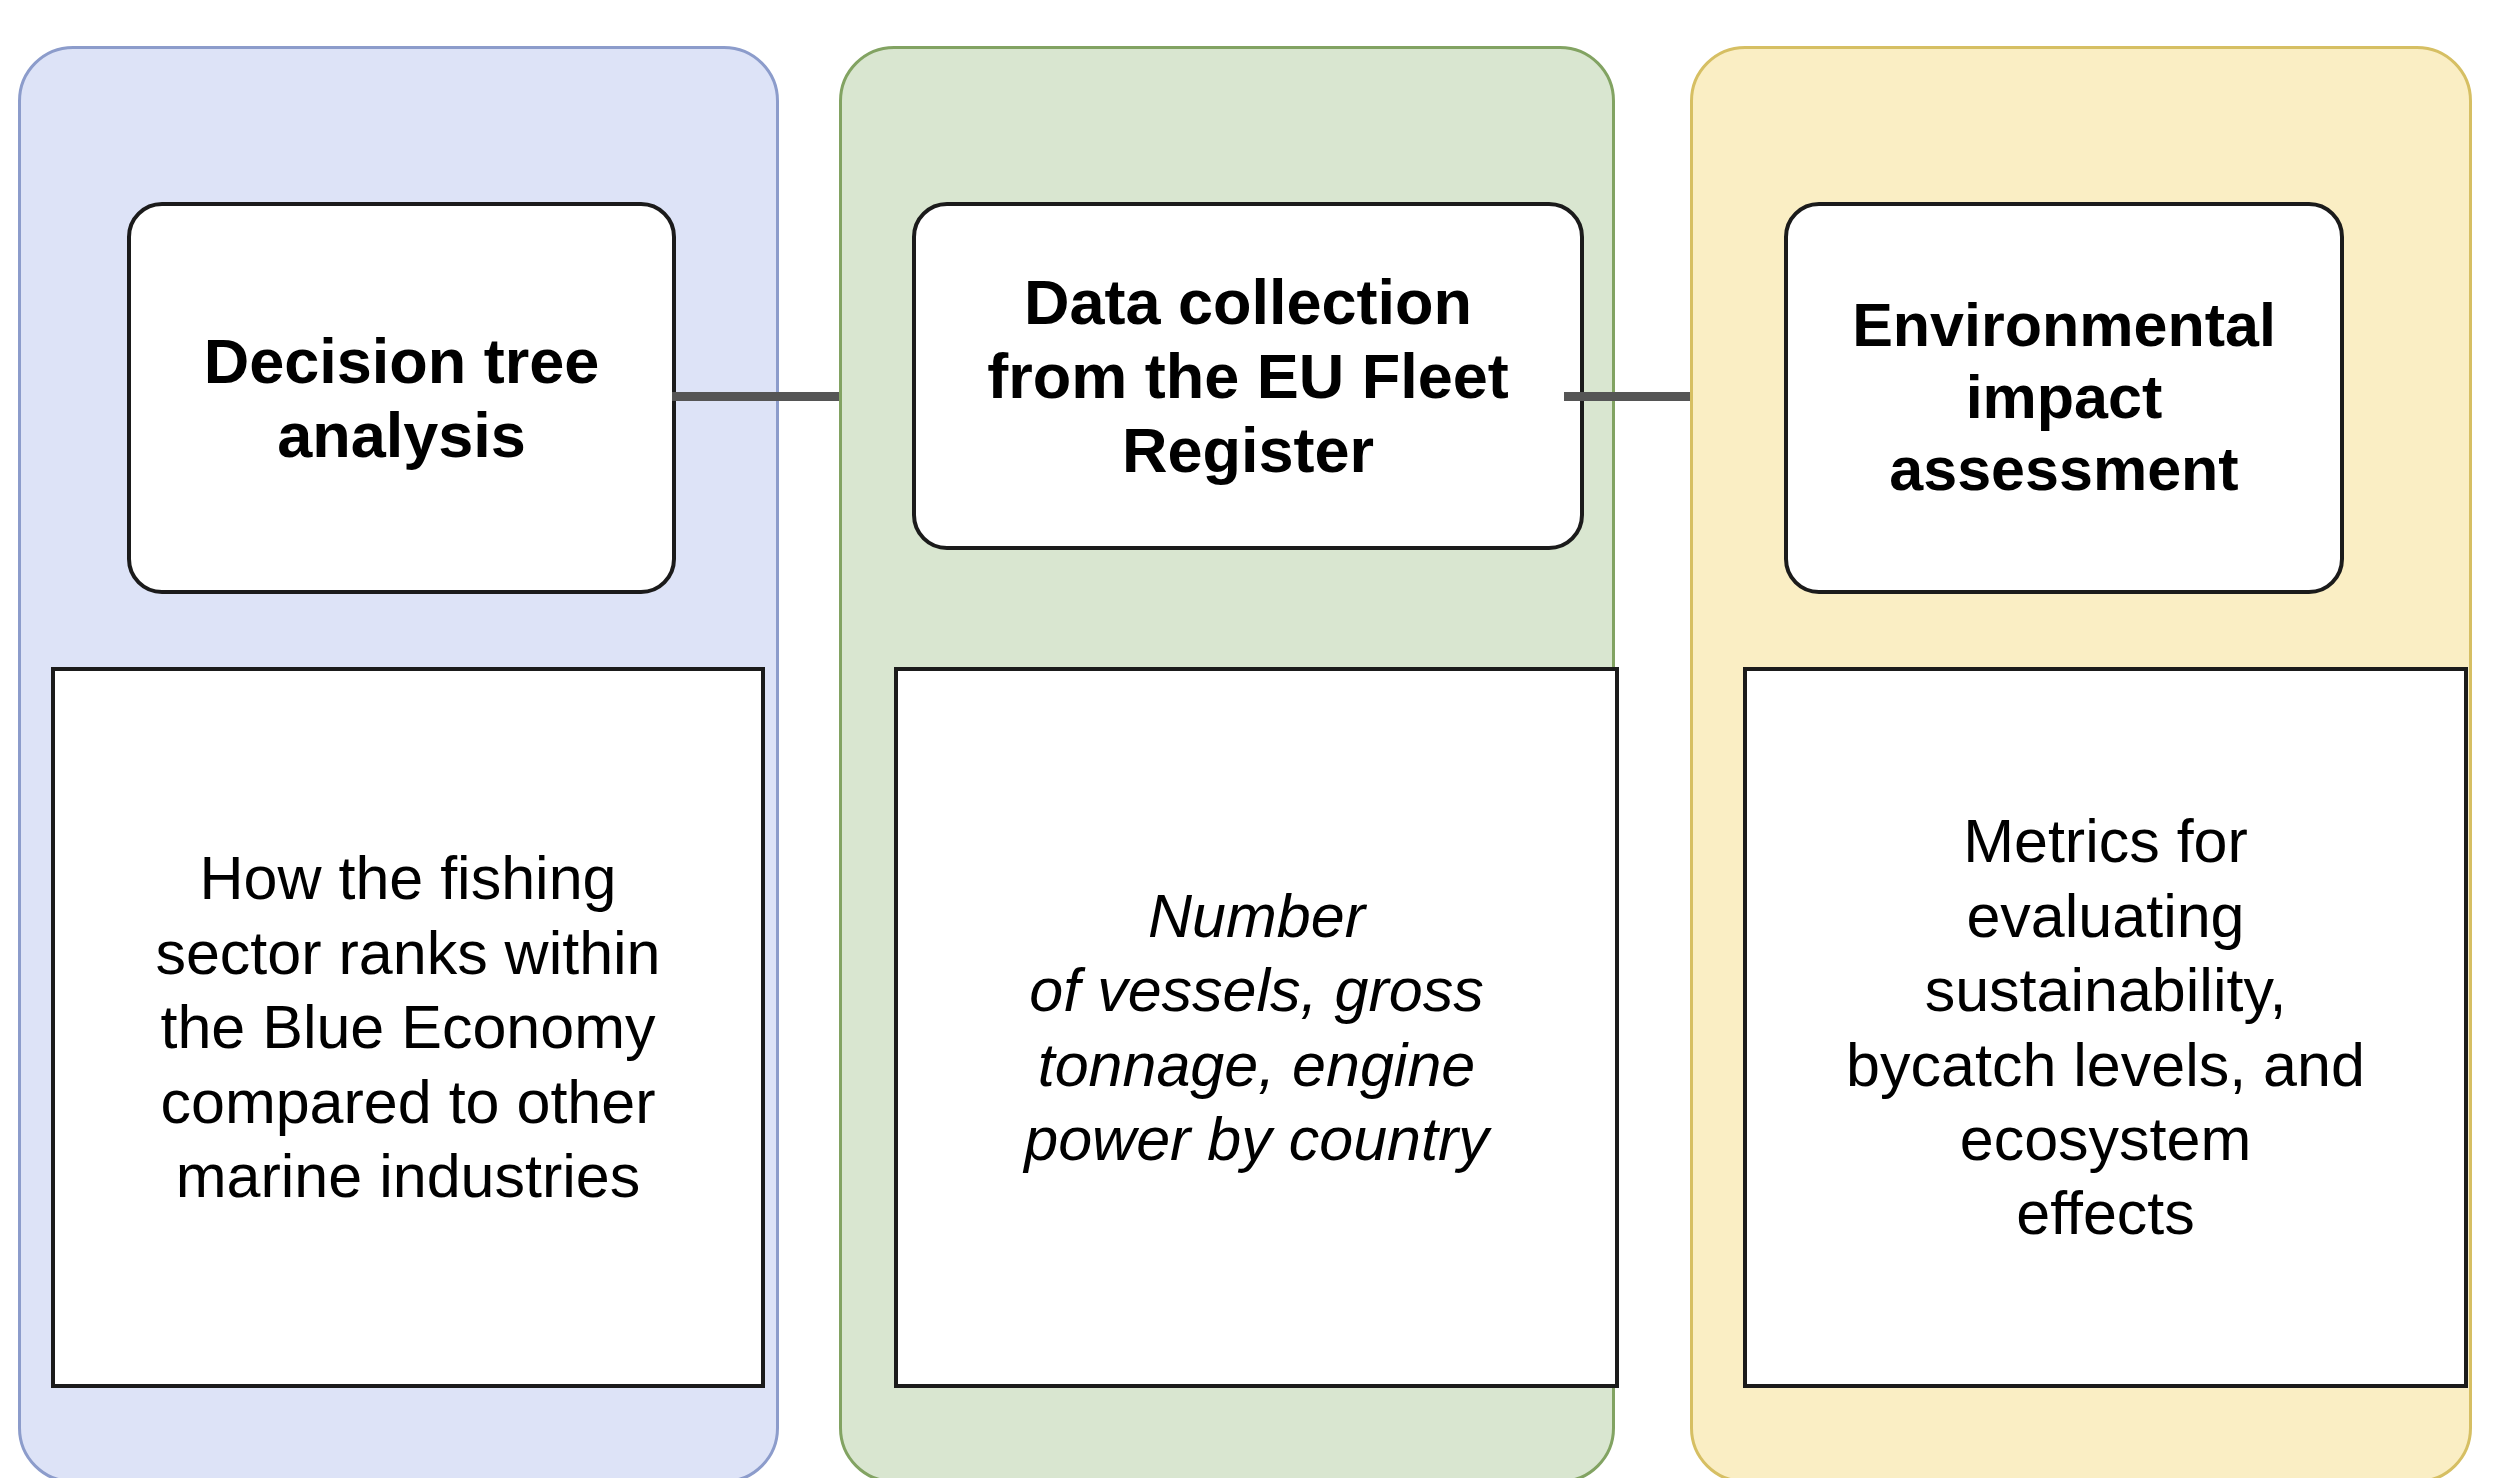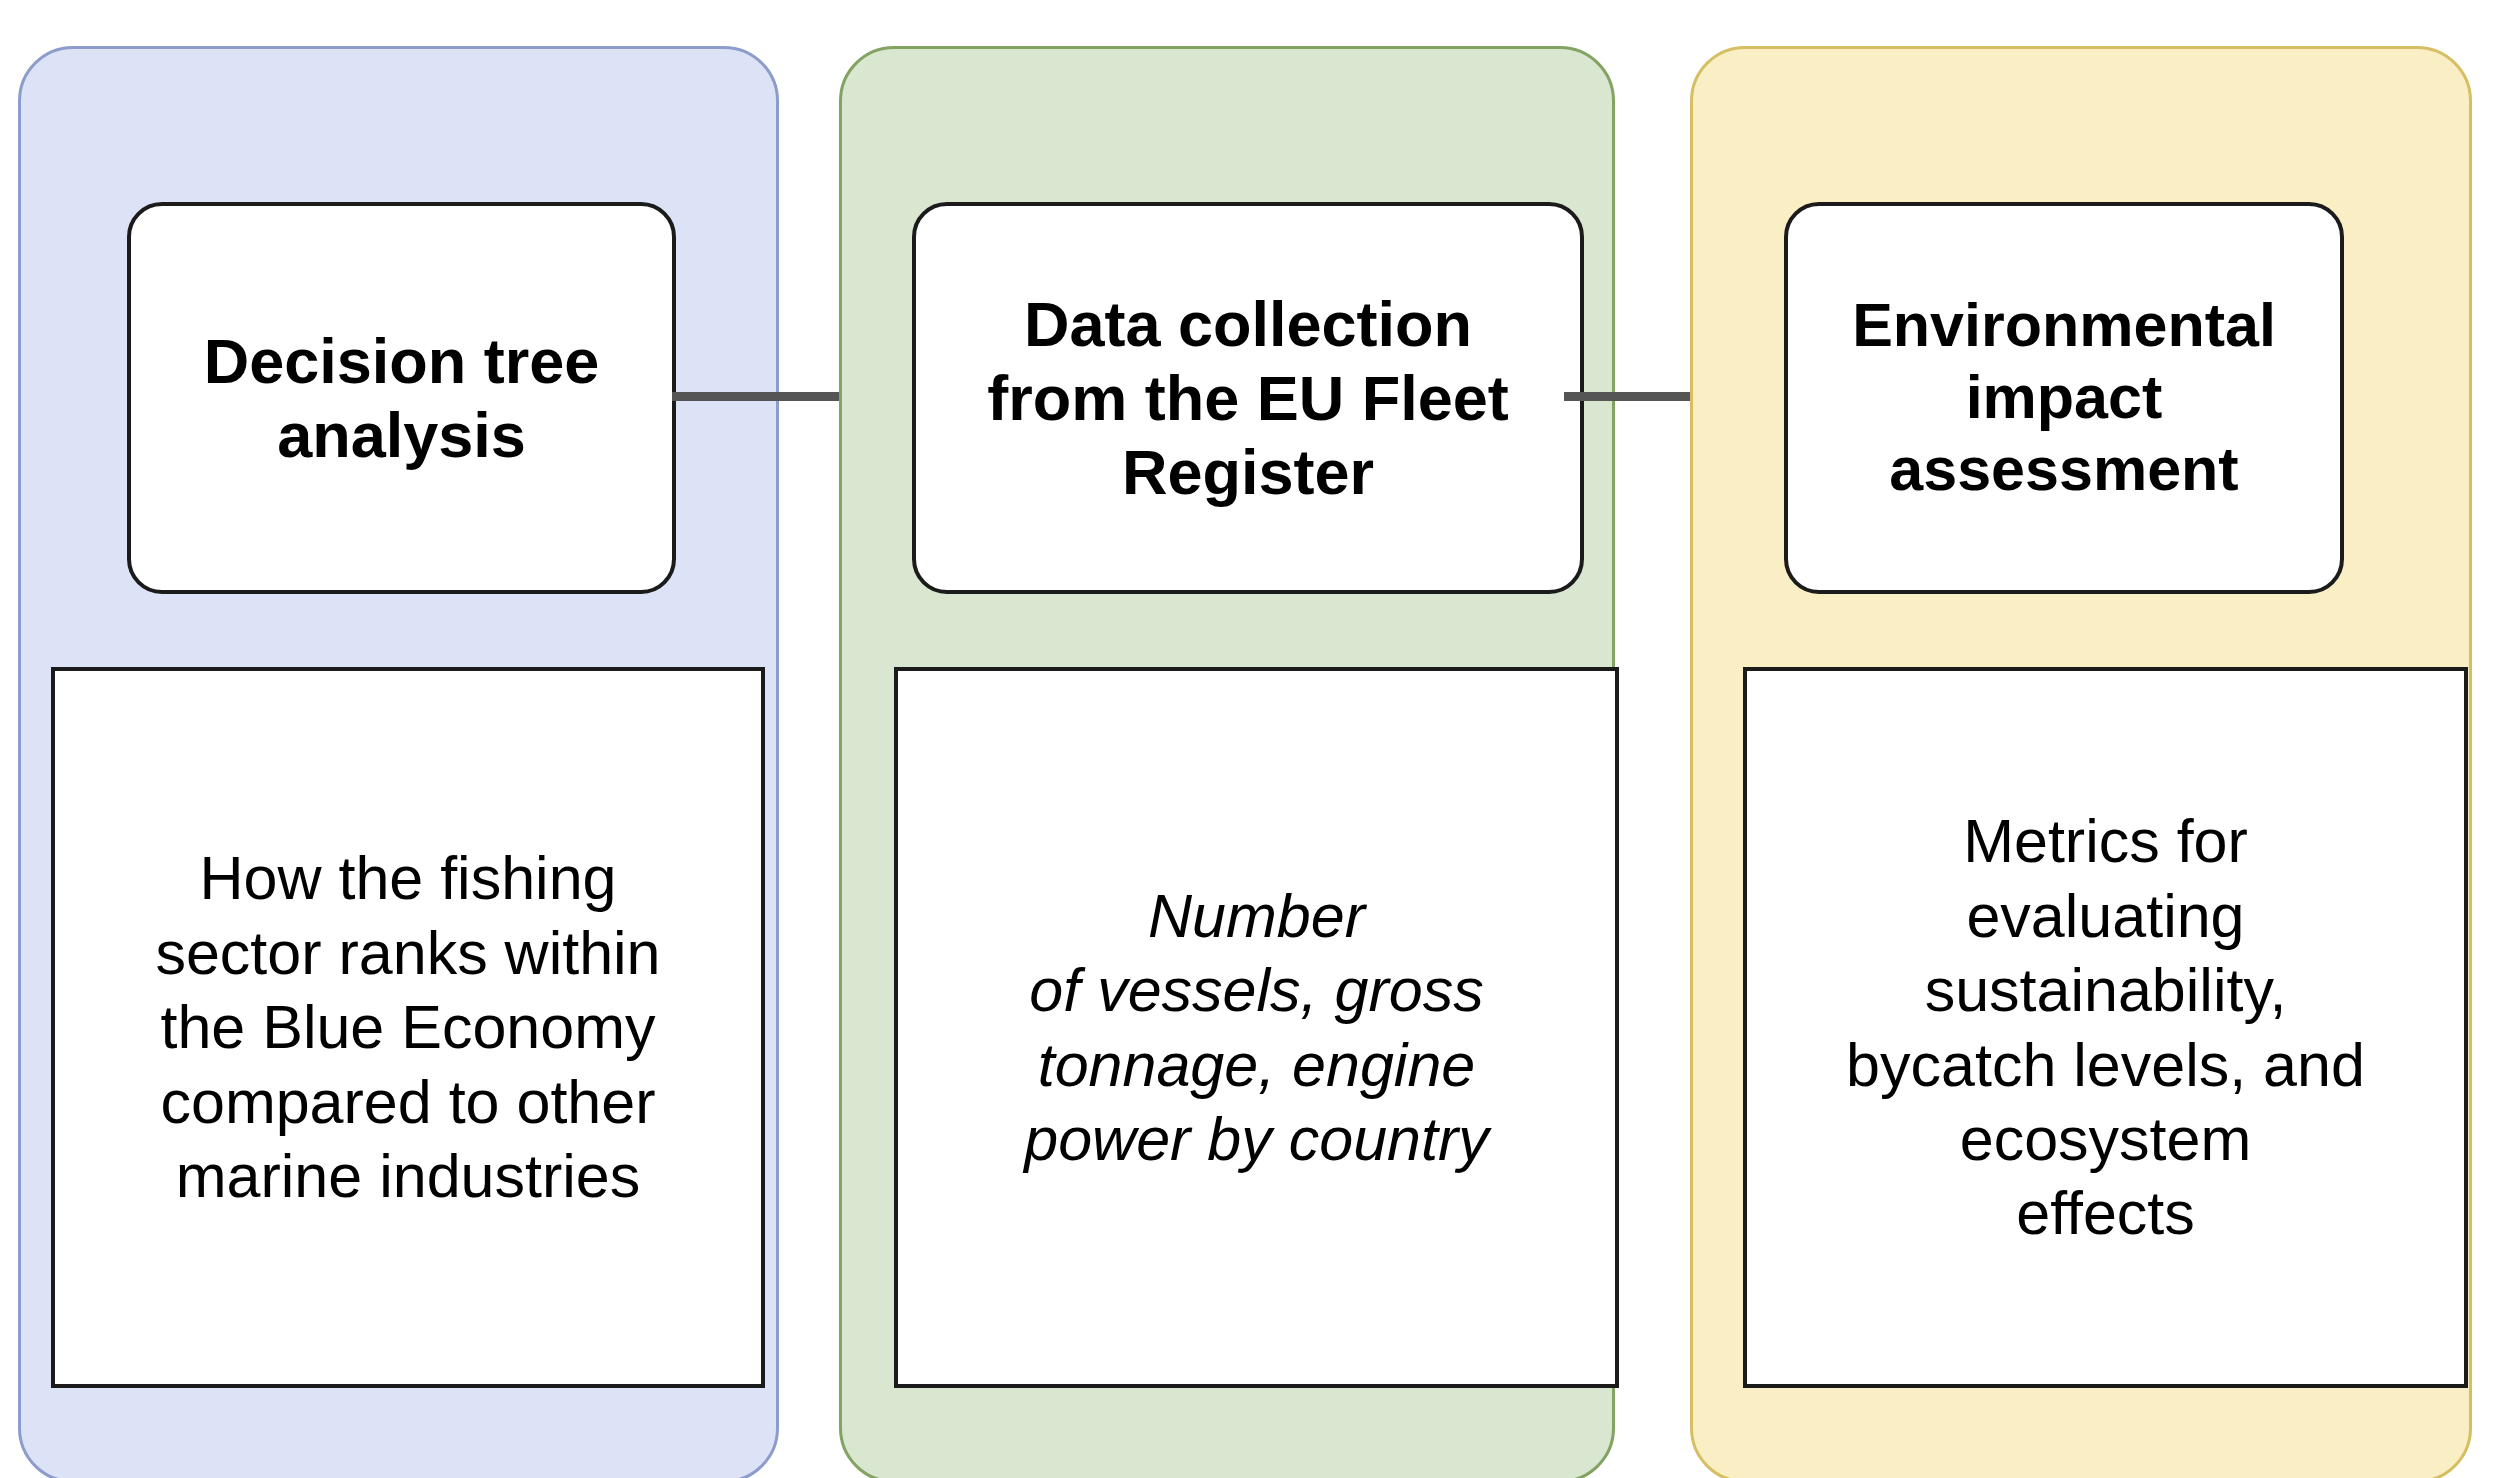--- a/index.html
+++ b/index.html
@@ -47,21 +47,21 @@
     font-weight: bold;
     color: #000000;
     line-height: 1.18;
     padding: 9.8px 17.6px;
   }
   .head-blue {
     left: 127px;  top: 174px;  width: 549px; height: 392px;
     font-size: 63px;
   }
   .head-green {
-    left: 912px;  top: 174px;  width: 672px; height: 392px;
+    left: 912px;  top: 174px;  width: 672px; height: 348px;
     font-size: 63px;
   }
   .head-yellow {
     left: 1784px; top: 174px;  width: 560px; height: 392px;
     font-size: 61px;
   }
 
   
   .detail-box {
     position: absolute;

